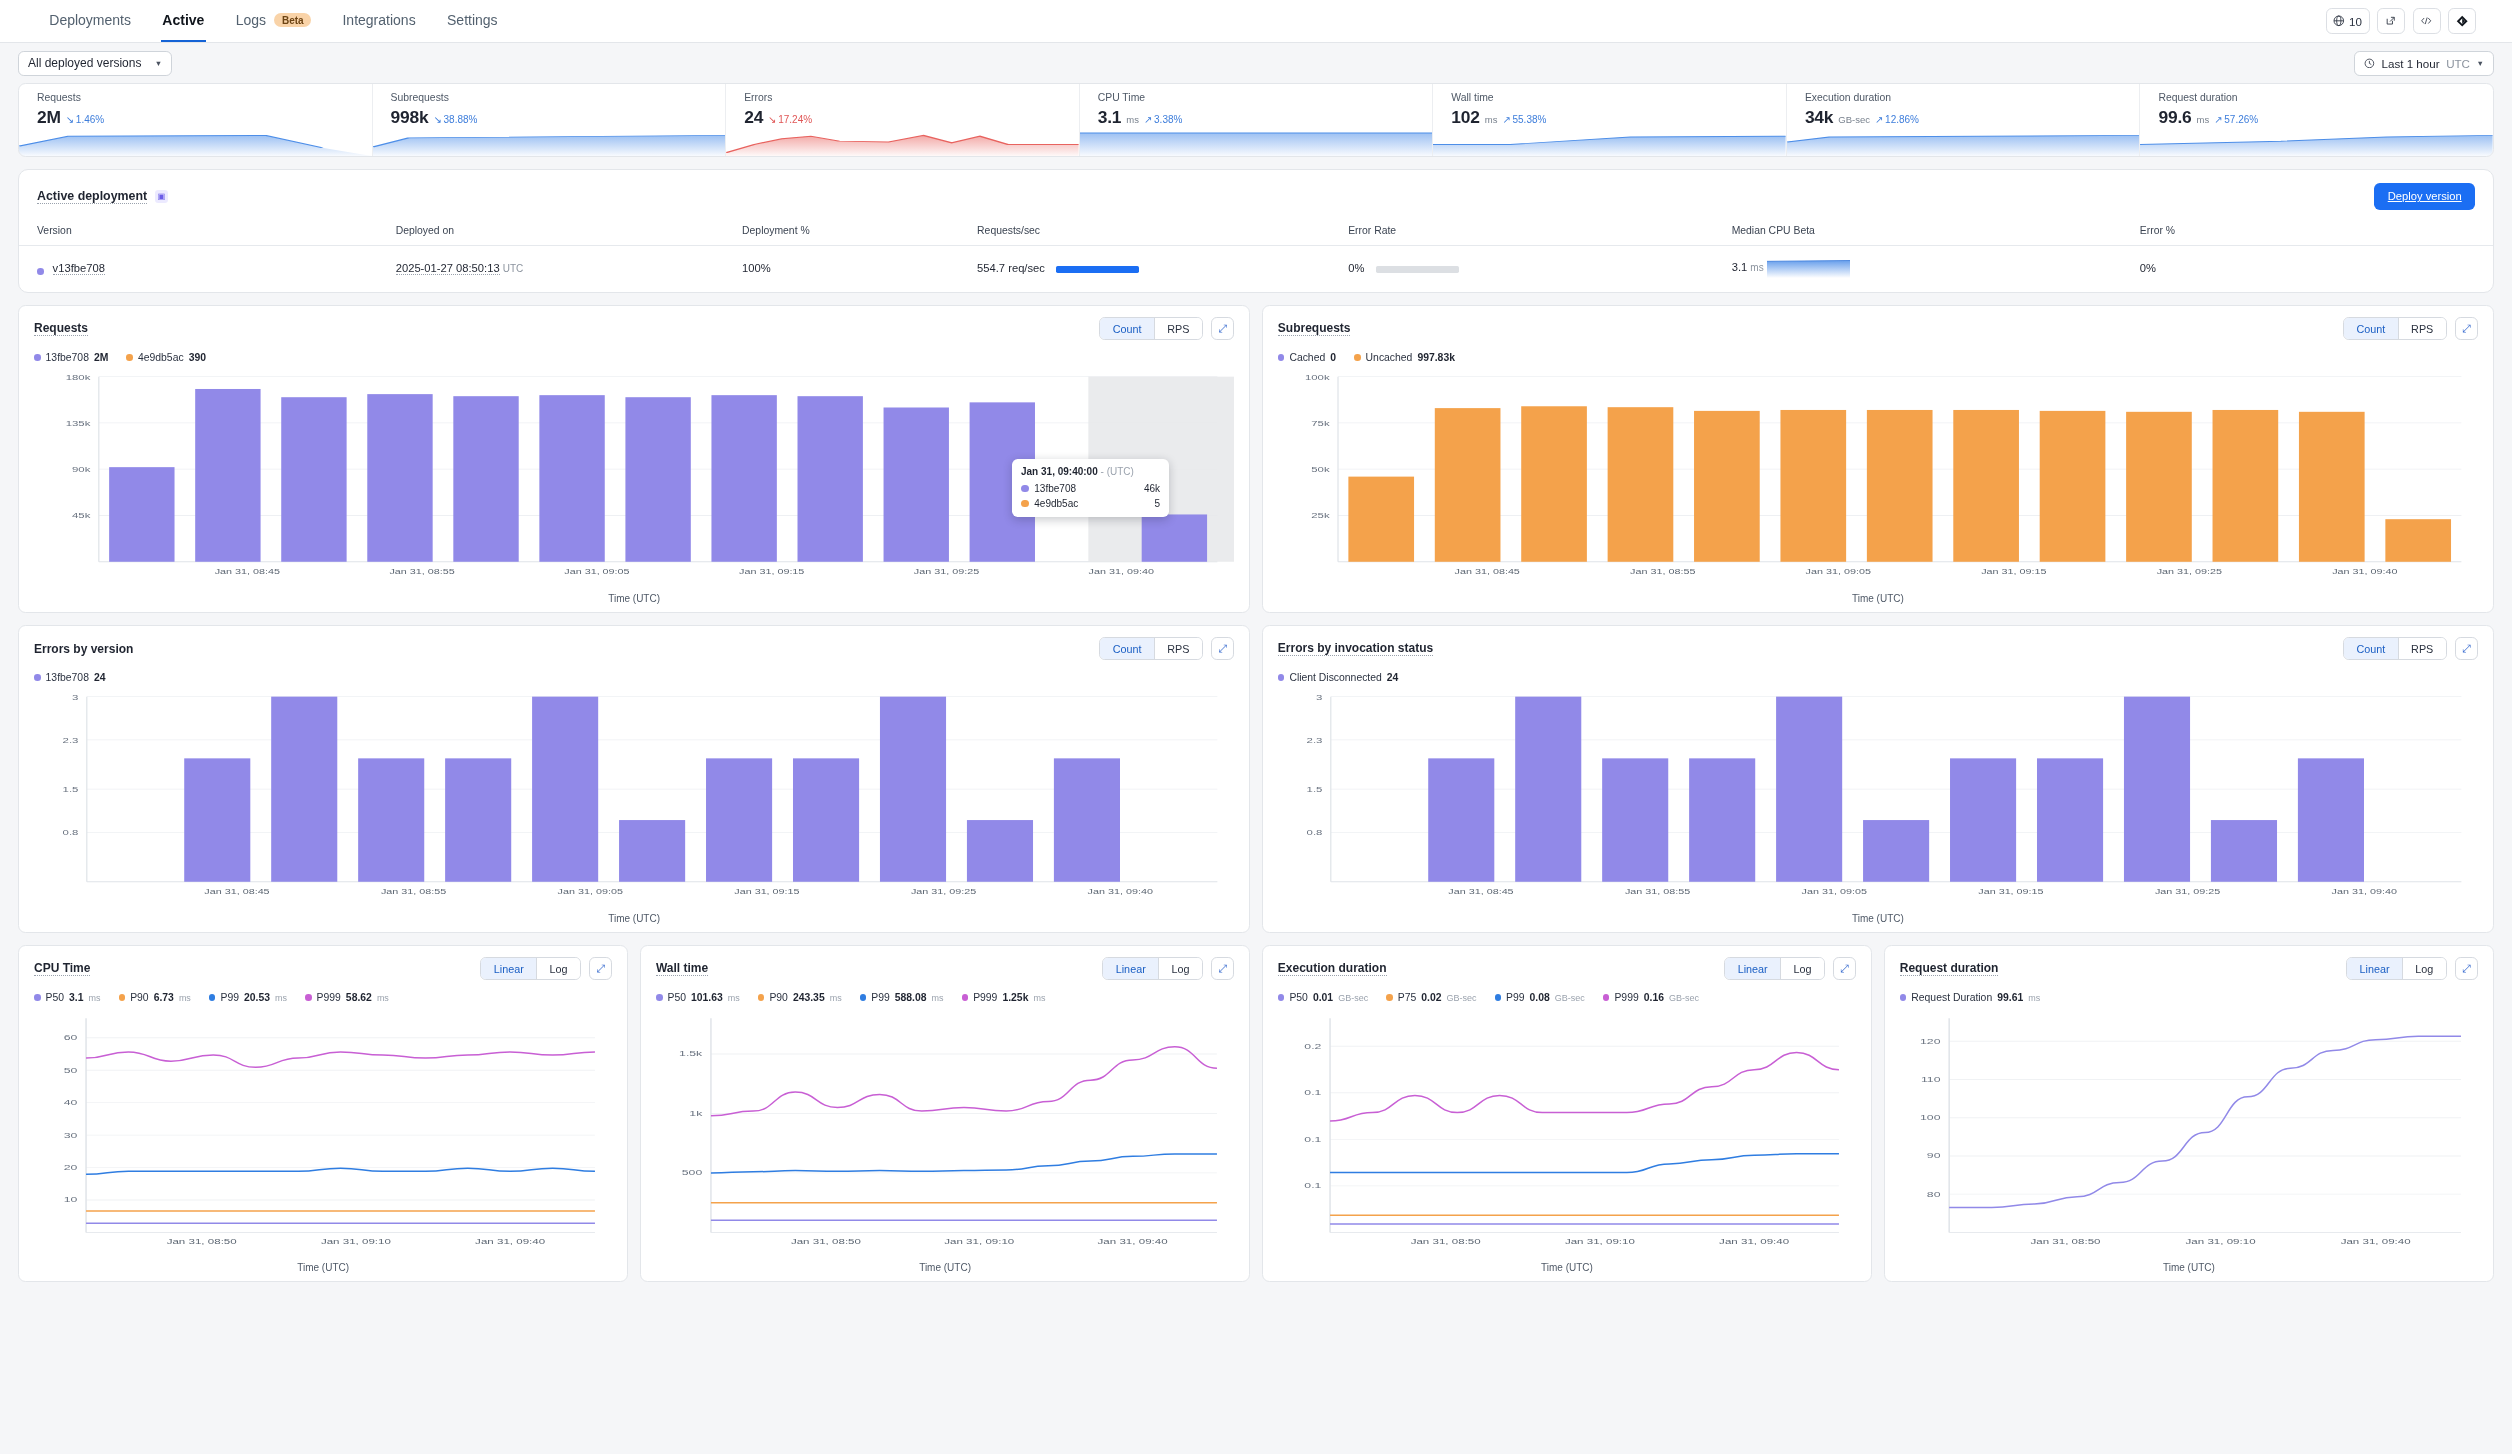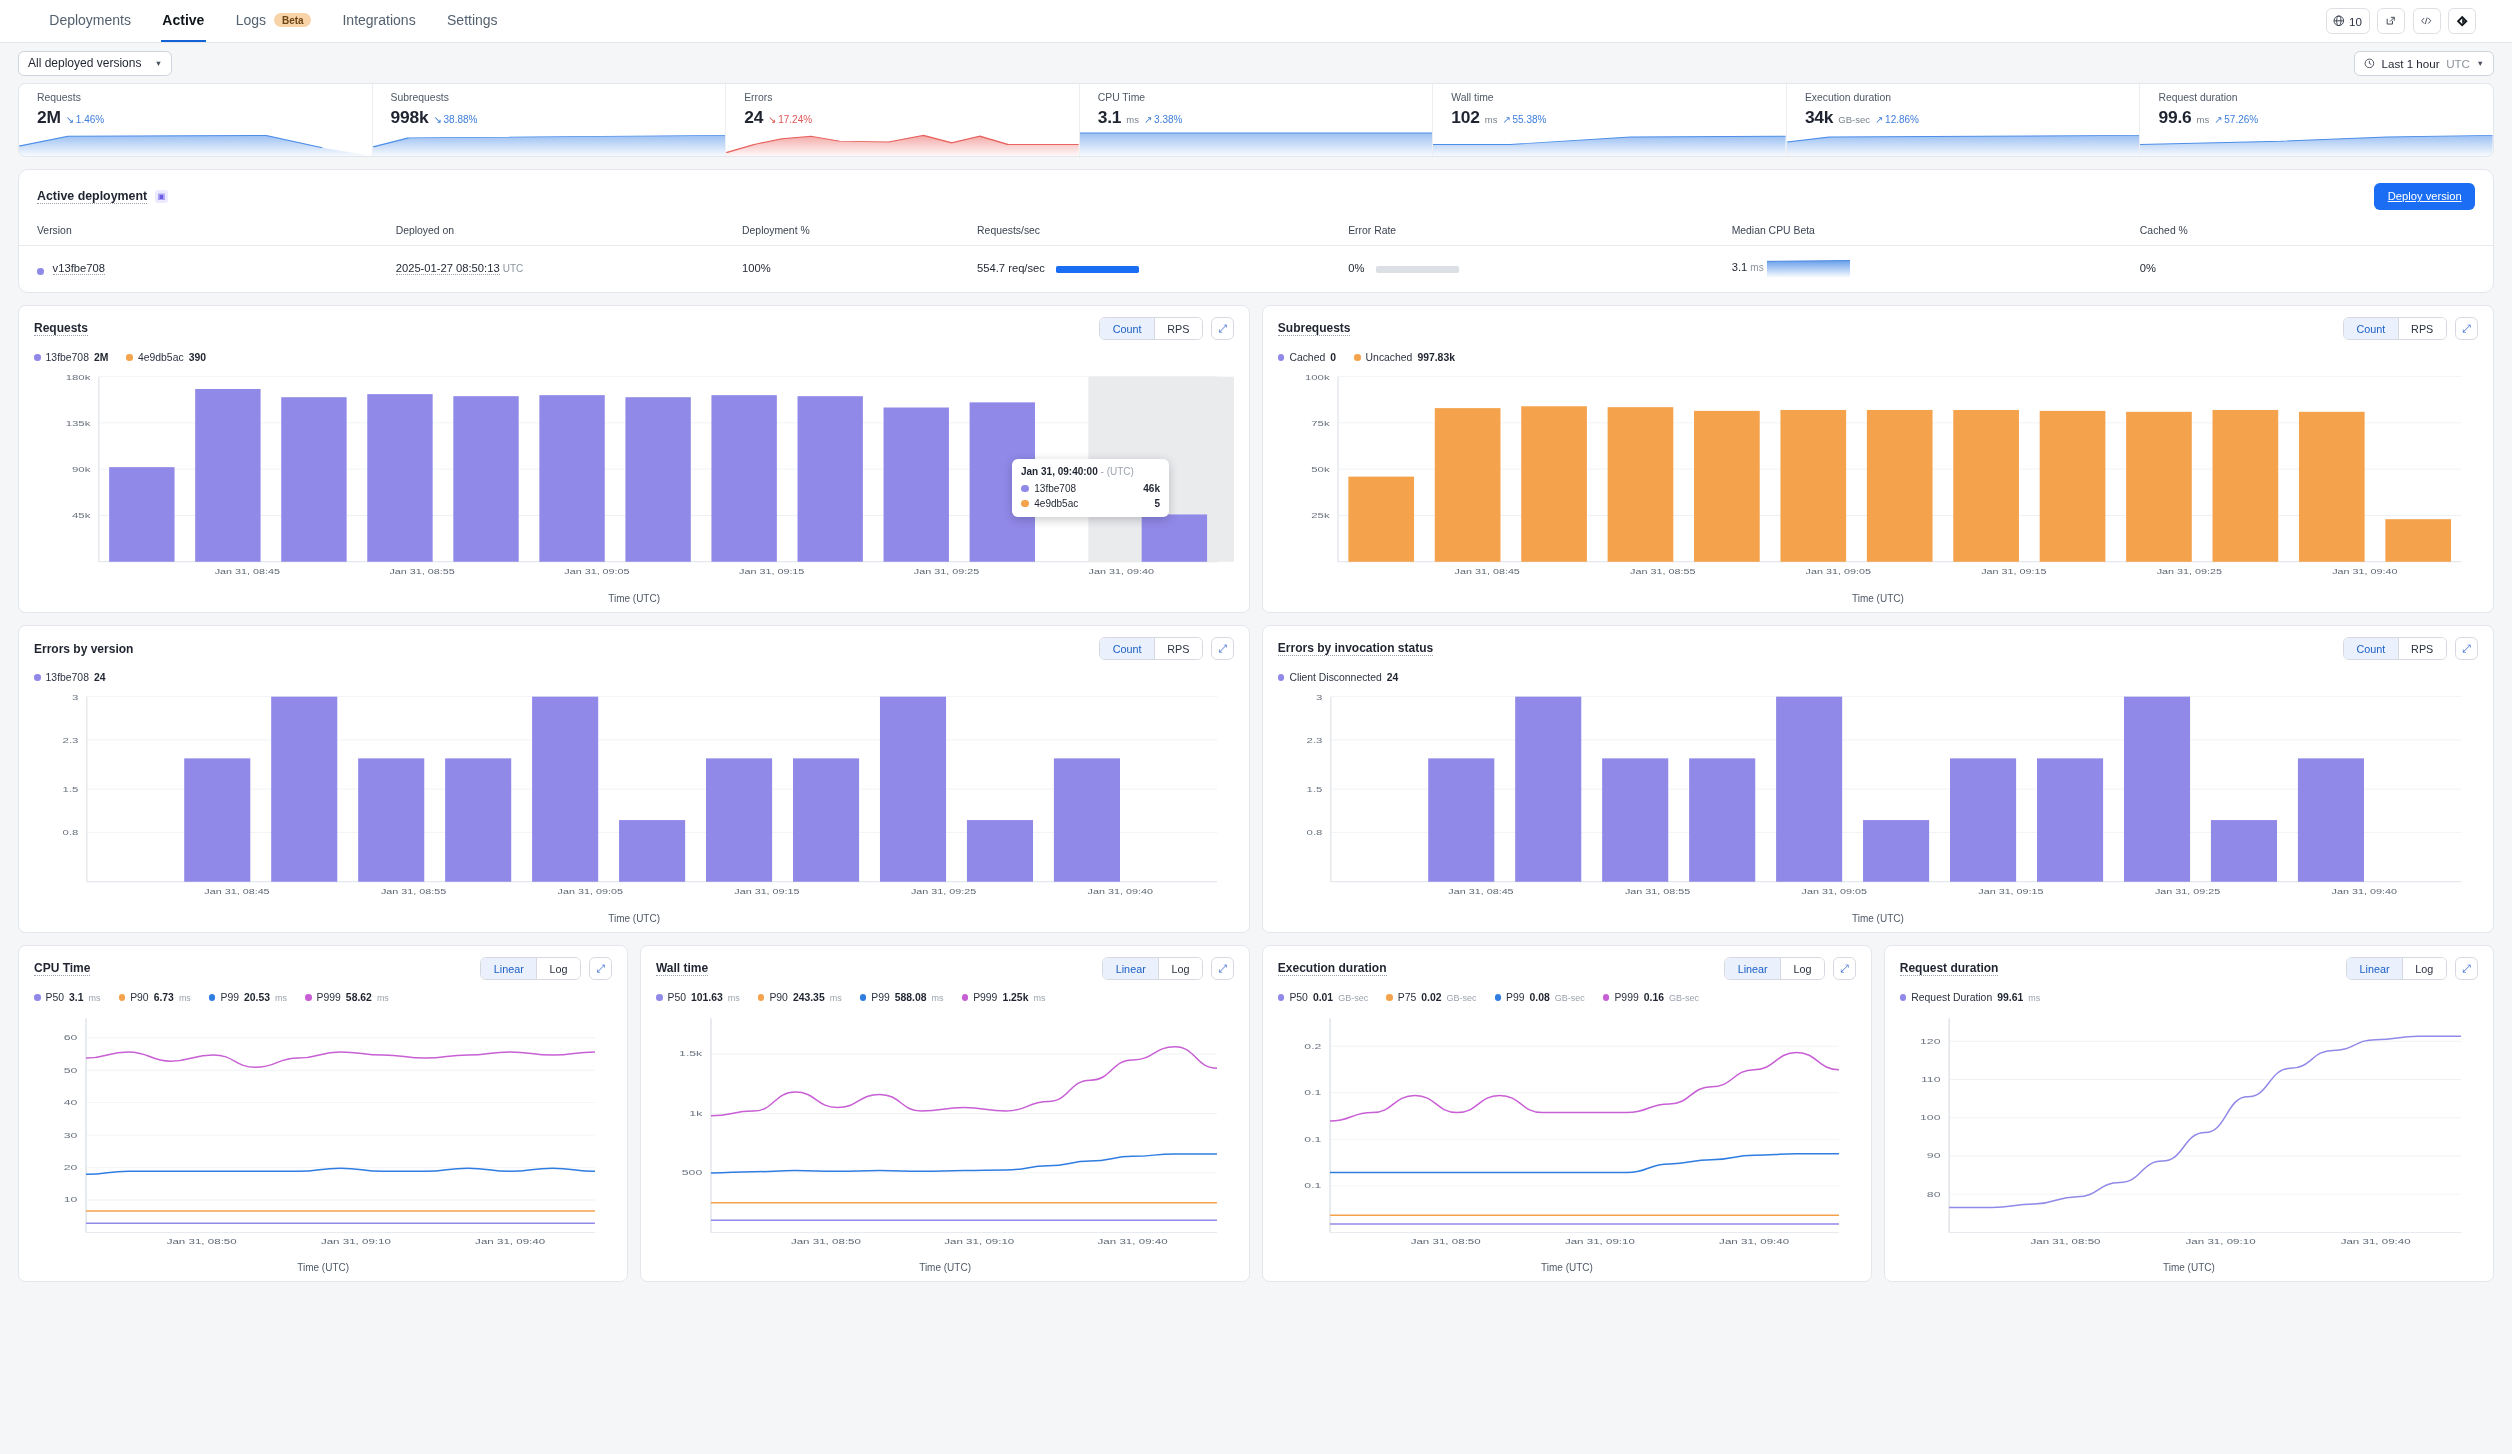--- a/index.html
+++ b/index.html
@@ -124,21 +124,21 @@
   .plot svg { display: block; width: 100%; }
   .xlabel { text-align: center; font-size: 10px; color: #4e5866; margin-top: 3.3px; }
   .tooltip {
     position: absolute; background: #fff; border-radius: 5.8px;
     box-shadow: 0 2.5px 10px rgba(20,25,35,.22); padding: 7.5px 9px; font-size: 10px;
     min-width: 157px; z-index: 5;
   }
   .tt-head { font-weight: bold; margin-bottom: 5.8px; }
   .tt-head .tt-utc { color: #9aa2ad; font-weight: normal; }
   .tt-row { display: flex; align-items: center; gap: 5.8px; margin-top: 4.1px; }
-  .tt-row .tt-v { margin-left: auto; font-weight: bold; }
+  .tt-row .tt-v { margin-left: auto; font-weight: normal; }
 </style>
 </head>
 <body>
 
 <div class="topbar">
   <div class="nav">
     <div class="nav-item">
       <span>Deployments</span>
     </div>
     <div class="nav-item active">
@@ -352,21 +352,21 @@
   </div>
   <table class="ad">
     <thead>
         <tr id="ad-head-row">
           <th>Version</th>
           <th>Deployed on</th>
           <th>Deployment %</th>
           <th>Requests/sec</th>
           <th>Error Rate</th>
           <th>Median CPU Beta</th>
-          <th>Cached %</th>
+          <th>Error %</th>
         </tr>
       </thead>
     <tbody>
       <tr>
         <td style="width:14.5%">
           <span class="ver-cell">
             <i class="dot" style="background:#9189e8"></i>
             <span class="ul-dot">v13fbe708</span>
           </span>
         </td>

